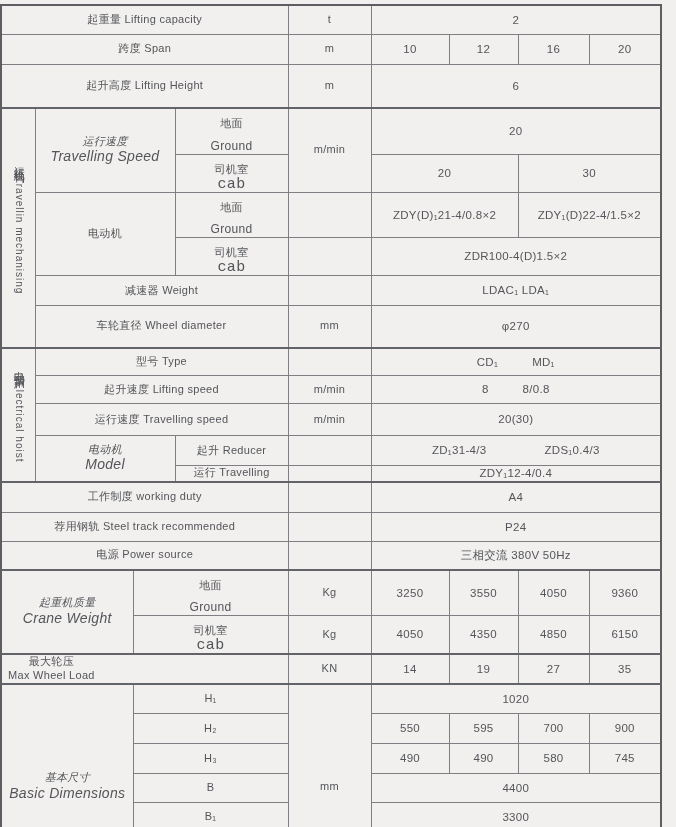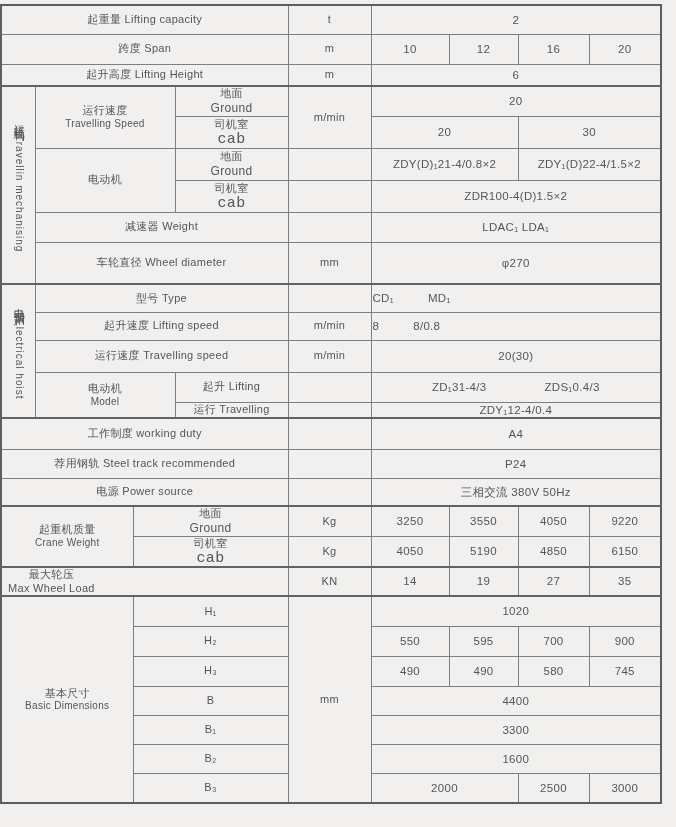--- a/index.html
+++ b/index.html
@@ -25,39 +25,39 @@
     font-size:11px;
     line-height:1.25;
     letter-spacing:.3px;
     overflow:hidden;
     white-space:nowrap;
   }
   tr.sec td{border-top-width:2px;border-top-color:#626366;}
   .val{font-size:11.5px;}
   .unit{font-size:11px;}
   .lbl{font-size:11px;}
-  .lbl .l1,.lbl .l2{display:block;}
-  .lbl .l2{font-size:10px;}
-  .sub .l1,.sub .l2{display:block;}
+  .lbl .l1,.lbl .l2{display:block;font-style:italic;}
+  .lbl .l2{font-size:14px;}
+  .sub .l1,.sub .l2{display:block;margin-top:8px;}
   .sub .l2{font-size:12px;}
   .cabword{font-family:Liberation Mono, monospace;font-size:15px;display:block;line-height:1;}
   .lbl-left{text-align:left;padding-left:6px;margin-top:18px;}
   .lbl-left .inner{display:inline-block;text-align:center;}
   .lbl-left .inner span{display:block;}
   .vstrip{padding:0;}
   .vtext{
     writing-mode:vertical-rl;
     text-orientation:mixed;
     display:inline-block;
     font-size:11px;
     letter-spacing:2px;
     white-space:nowrap;
   }
   .vtext .ven{font-size:10px;margin-top:12px;letter-spacing:1px;}
-  .pair{display:flex;column-gap:34px;}
+  .pair{display:flex;justify-content:center;column-gap:34px;}
   .pair-wide{display:flex;justify-content:center;column-gap:58px;}
   .pair span,.pair-wide span{display:inline-block;}
 </style>
 </head>
 <body>
 
 <div class="page">
 <table class="spec">
 <colgroup>
   <col style="width:34px">
@@ -80,21 +80,21 @@
 
 <tr style="height:30px">
   <td colspan="4" class="lbl">跨度 Span</td>
   <td class="unit">m</td>
   <td class="val">10</td>
   <td class="val">12</td>
   <td class="val">16</td>
   <td class="val">20</td>
 </tr>
 
-<tr style="height:22px">
+<tr style="height:44px">
   <td colspan="4" class="lbl">起升高度 Lifting Height</td>
   <td class="unit">m</td>
   <td colspan="4" class="val">6</td>
 </tr>
 
 <tr style="height:30px" class="sec">
   <td rowspan="6" class="vstrip">
     <span class="vtext"><span>运行机构</span><span class="ven">Travellin mechanising</span></span>
   </td>
   <td colspan="2" rowspan="2" class="lbl">
@@ -179,21 +179,21 @@
   <td colspan="3" class="lbl">运行速度 Travelling speed</td>
   <td class="unit">m/min</td>
   <td colspan="4" class="val">20(30)</td>
 </tr>
 
 <tr style="height:30px">
   <td colspan="2" rowspan="2" class="lbl">
     <span class="l1">电动机</span>
     <span class="l2">Model</span>
   </td>
-  <td class="sub">起升 Lifting</td>
+  <td class="sub">起升 Reducer</td>
   <td class="unit"></td>
   <td colspan="4" class="val">
     <span class="pair-wide">
               <span>ZD₁31-4/3</span>
               <span>ZDS₁0.4/3</span>
             </span>
   </td>
 </tr>
 
 <tr style="height:16px">
@@ -226,31 +226,31 @@
     <span class="l2">Crane Weight</span>
   </td>
   <td colspan="2" class="sub">
     <span class="l1">地面</span>
     <span class="l2">Ground</span>
   </td>
   <td class="unit">Kg</td>
   <td class="val">3250</td>
   <td class="val">3550</td>
   <td class="val">4050</td>
-  <td class="val">9220</td>
+  <td class="val">9360</td>
 </tr>
 
 <tr style="height:29px">
   <td colspan="2" class="sub">
     <span class="l1">司机室</span>
     <span class="cabword">cab</span>
   </td>
   <td class="unit">Kg</td>
   <td class="val">4050</td>
-  <td class="val">5190</td>
+  <td class="val">4350</td>
   <td class="val">4850</td>
   <td class="val">6150</td>
 </tr>
 
 <tr style="height:29px" class="sec">
   <td colspan="4" class="lbl lbl-left">
     <span class="inner"><span>最大轮压</span><span>Max Wheel Load</span></span>
   </td>
   <td class="unit">KN</td>
   <td class="val">14</td>

